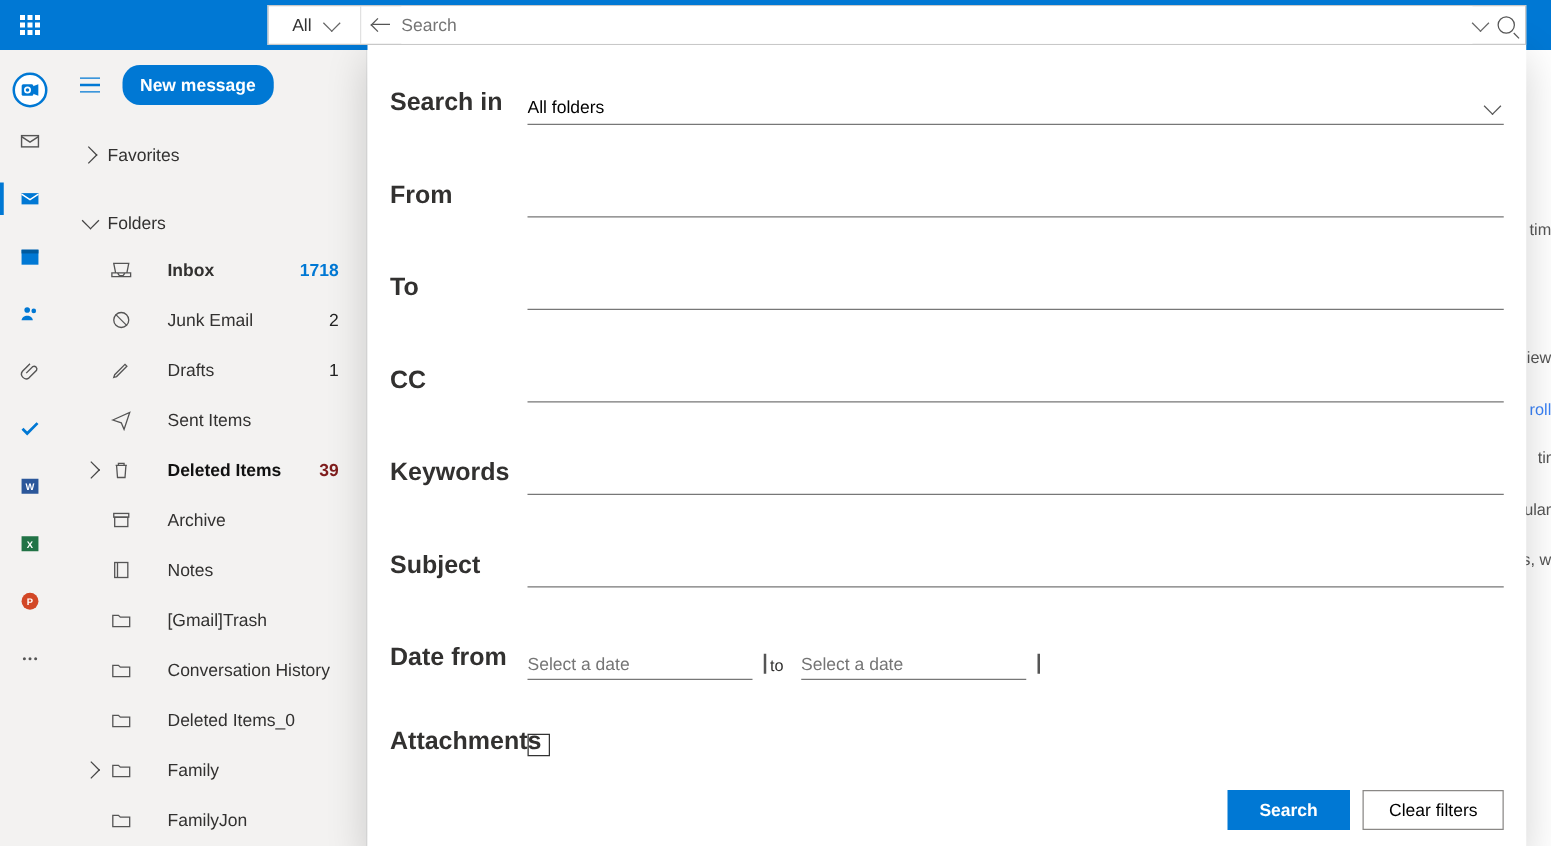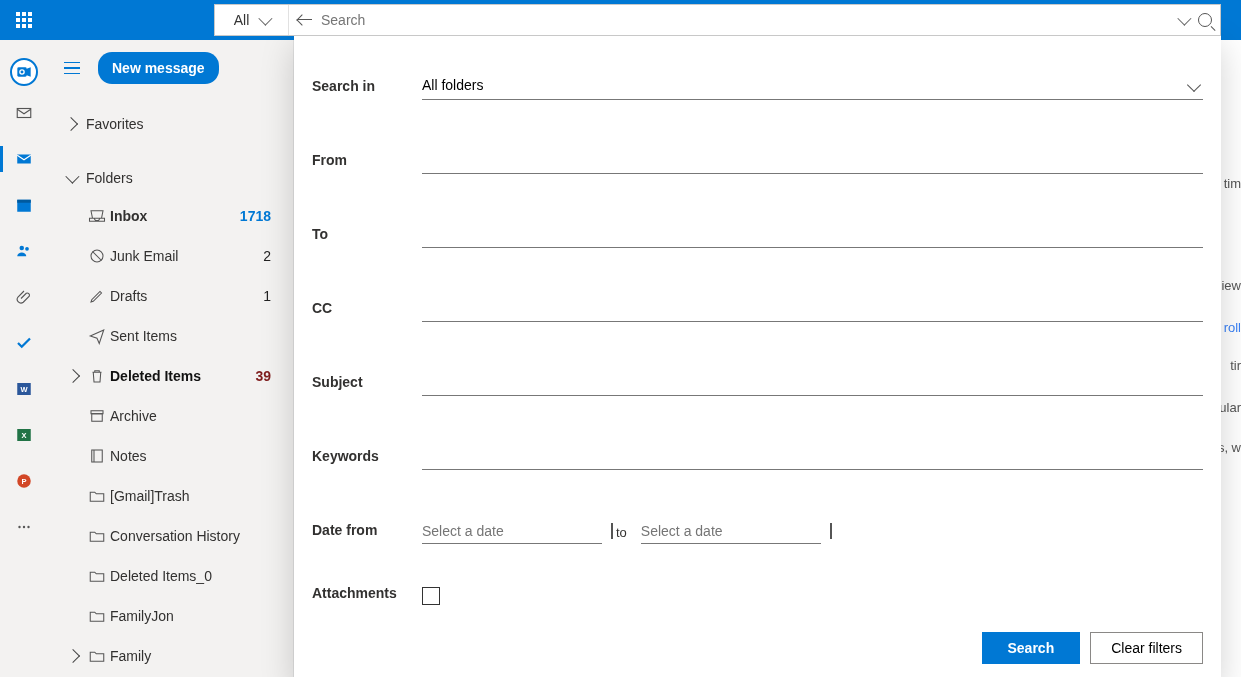--- a/index.html
+++ b/index.html
@@ -206,21 +206,21 @@
     display: inline-block;
   }
   .gh-chev.right { transform: rotate(-45deg); }
   .gh-chev.down { transform: rotate(45deg) translateY(-2px); }
   .fol-list { padding-left: 4px; }
   .fol-item {
     height: 40px;
     display: flex;
     align-items: center;
     padding: 0 10px 0 24px;
-    gap: 4px;
+    gap: 28px;
     cursor: pointer;
     position: relative;
   }
   .fol-item .exp {
     position: absolute;
     left: 4px;
     width: 10px; height: 10px;
     border-right: 1px solid #444;
     border-bottom: 1px solid #444;
     transform: rotate(-45deg);
@@ -254,21 +254,21 @@
   .sp-row {
     display: flex;
     align-items: flex-end;
     margin-bottom: 30px;
     min-height: 44px;
   }
   .sp-row.short { margin-bottom: 14px; }
   .sp-label {
     width: 110px;
     font-weight: 600;
-    font-size: 14px;
+    font-size: 20px;
     padding-bottom: 6px;
   }
   .sp-field {
     flex: 1;
     position: relative;
   }
   .underline-input {
     width: 100%;
     border: none;
     border-bottom: 1px solid #777;
@@ -544,31 +544,31 @@
           </svg>
         <span class="name">Conversation History</span>
       </div>
       <div class="fol-item">
         <svg class="ficon" viewBox="0 0 24 24">
             <path d="M3 7h6l2 2h10v10H3z" fill="none" stroke="#555" stroke-width="1.4"></path>
           </svg>
         <span class="name">Deleted Items_0</span>
       </div>
       <div class="fol-item">
+        <span class="exp"></span>
         <svg class="ficon" viewBox="0 0 24 24">
             <path d="M3 7h6l2 2h10v10H3z" fill="none" stroke="#555" stroke-width="1.4"></path>
           </svg>
+        <span class="name">Family</span>
+      </div>
+      <div class="fol-item">
+        <svg class="ficon" viewBox="0 0 24 24">
+            <path d="M3 7h6l2 2h10v10H3z" fill="none" stroke="#555" stroke-width="1.4"></path>
+          </svg>
         <span class="name">FamilyJon</span>
-      </div>
-      <div class="fol-item">
-        <span class="exp"></span>
-        <svg class="ficon" viewBox="0 0 24 24">
-            <path d="M3 7h6l2 2h10v10H3z" fill="none" stroke="#555" stroke-width="1.4"></path>
-          </svg>
-        <span class="name">Family</span>
       </div>
     </div>
   </div>
 </div>
 
 <div class="main-bg">
   <span class="peek gray" style="top:136px">tim</span>
   <span class="peek gray" style="top:238px">iew</span>
   <span class="peek" style="top:280px">roll</span>
   <span class="peek gray" style="top:318px">tir</span>
@@ -600,25 +600,25 @@
   </div>
   <div class="sp-row">
     <div class="sp-label">To</div>
     <div class="sp-field"><input class="underline-input" type="text" style=""></div>
   </div>
   <div class="sp-row">
     <div class="sp-label">CC</div>
     <div class="sp-field"><input class="underline-input" type="text" style=""></div>
   </div>
   <div class="sp-row">
+    <div class="sp-label">Keywords</div>
+    <div class="sp-field"><input class="underline-input" type="text" style=""></div>
+  </div>
+  <div class="sp-row">
     <div class="sp-label">Subject</div>
-    <div class="sp-field"><input class="underline-input" type="text" style=""></div>
-  </div>
-  <div class="sp-row">
-    <div class="sp-label">Keywords</div>
     <div class="sp-field"><input class="underline-input" type="text" style=""></div>
   </div>
   <div class="sp-row">
     <div class="sp-label">Date from</div>
     <div class="date-box">
       <div class="date-input">
         <input type="text" placeholder="Select a date" style="">
         <span class="cal-icon"></span>
       </div>
       <span class="to-word">to</span>

